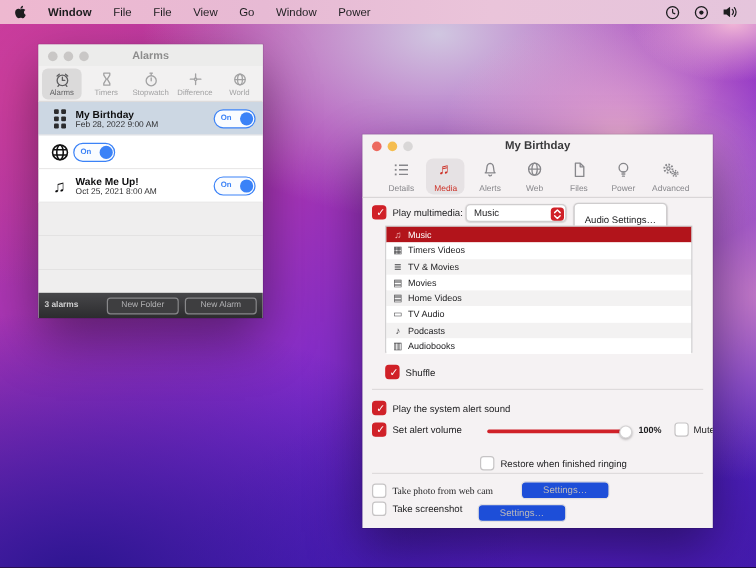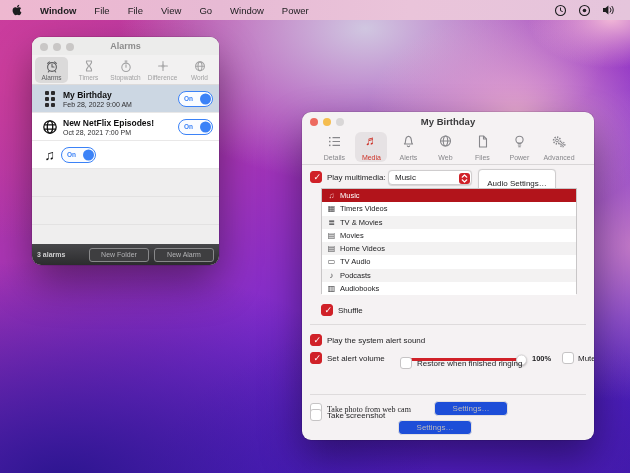--- a/index.html
+++ b/index.html
@@ -22,21 +22,21 @@
   .menubar{ position:absolute; top:0; left:0; right:0; height:20px;
     background:linear-gradient(90deg,#eeb8d0,#e7bad4 35%,#eac4da 65%,#e5c5dc);
     display:flex; align-items:center; font-size:9.5px; color:#1d1d1f; z-index:50; }
   .menubar .apple{ padding:0 9px 0 12px; display:flex; align-items:center; }
   .menubar .mitem{ padding:0 9px; }
   .menubar .app-name{ font-weight:700; }
   .menubar .spacer{ flex:1; }
   .menubar .status{ display:flex; align-items:center; gap:11px; padding-right:14px; }
 
   
-  .window{ position:absolute; border-radius:9px;
+  .window{ position:absolute; border-radius:0;
     box-shadow:0 18px 42px rgba(0,0,0,.42), 0 0 0 .5px rgba(0,0,0,.18); }
   .lights{ position:absolute; left:8px; top:6px; display:flex; gap:5px; }
   .light{ width:8px; height:8px; border-radius:50%; }
 
   
   .w-alarms{ left:32px; top:37px; width:187px; height:228px; background:#efeeee; overflow:hidden; }
   .w-alarms .titlebar{ height:18px; background:#ececeb; position:relative;
     display:flex; align-items:center; justify-content:center;
     font-size:9px; font-weight:700; color:#8c8c8c; }
   .w-alarms .light{ background:#c9c7c6; }
@@ -227,34 +227,34 @@
   </div>
 
   <div class="alarm-row">
     <span class="a-icon">
       <svg width="16" height="16" viewBox="0 0 16 16" fill="none" stroke="#111" stroke-width="1.3">
           <circle cx="8" cy="8" r="6.2"></circle>
           <ellipse cx="8" cy="8" rx="2.7" ry="6.2"></ellipse>
           <path d="M2.2 5.8 H13.8 M2.2 10.2 H13.8"></path>
         </svg>
     </span>
-    <span class="a-text">
-      <div class="a-title">New NetFlix Episodes!</div>
-      <div class="a-sub">Oct 28, 2021 7:00 PM</div>
-    </span>
     <span class="toggle">
       <span class="on">On</span>
       <span class="knob"></span>
     </span>
   </div>
 
   <div class="alarm-row">
     <span class="a-icon">
         <span class="note-glyph">♫</span>
       </span>
+    <span class="a-text">
+      <div class="a-title">Wake Me Up!</div>
+      <div class="a-sub">Oct 25, 2021 8:00 AM</div>
+    </span>
     <span class="toggle">
       <span class="on">On</span>
       <span class="knob"></span>
     </span>
   </div>
 
   <div class="empty-rows"></div>
 
   <div class="a-statusbar">
     <span class="a-count">3 alarms</span>
@@ -396,31 +396,31 @@
     <span class="cb checked"></span>
     <span class="row-label">Set alert volume</span>
     <span class="slider">
         <span class="knob"></span>
       </span>
     <span style="position:absolute; left:222px; font-size:7.5px;font-weight:bold;">100%</span>
     <span class="cb" style="position:absolute; left:252px;"></span>
     <span style="position:absolute; left:268px;">Muted</span>
   </div>
 
-  <div class="content-row" style="left:98px; top:245px;">
+  <div class="content-row" style="left:98px; top:268px;">
     <span class="cb"></span>
     <span class="row-label">Restore when finished ringing</span>
   </div>
 
   <div class="divider" style="top:282px;"></div>
 
   <div class="content-row" style="left:8px; top:291px;font-family:Liberation Serif, serif;">
     <span class="cb"></span>
     <span class="row-label">Take photo from web cam</span>
   </div>
   <div class="btn disabled" style="position:absolute; left:132px; top:289px; width:74px; height:15px;">Settings…</div>
 
-  <div class="content-row" style="left:8px; top:297px;">
+  <div class="content-row" style="left:8px; top:306px;">
     <span class="cb"></span>
     <span class="row-label">Take screenshot</span>
   </div>
   <div class="btn disabled" style="position:absolute; left:96px; top:308px; width:74px; height:15px;">Settings…</div>
 </div>
 
 </body></html>

